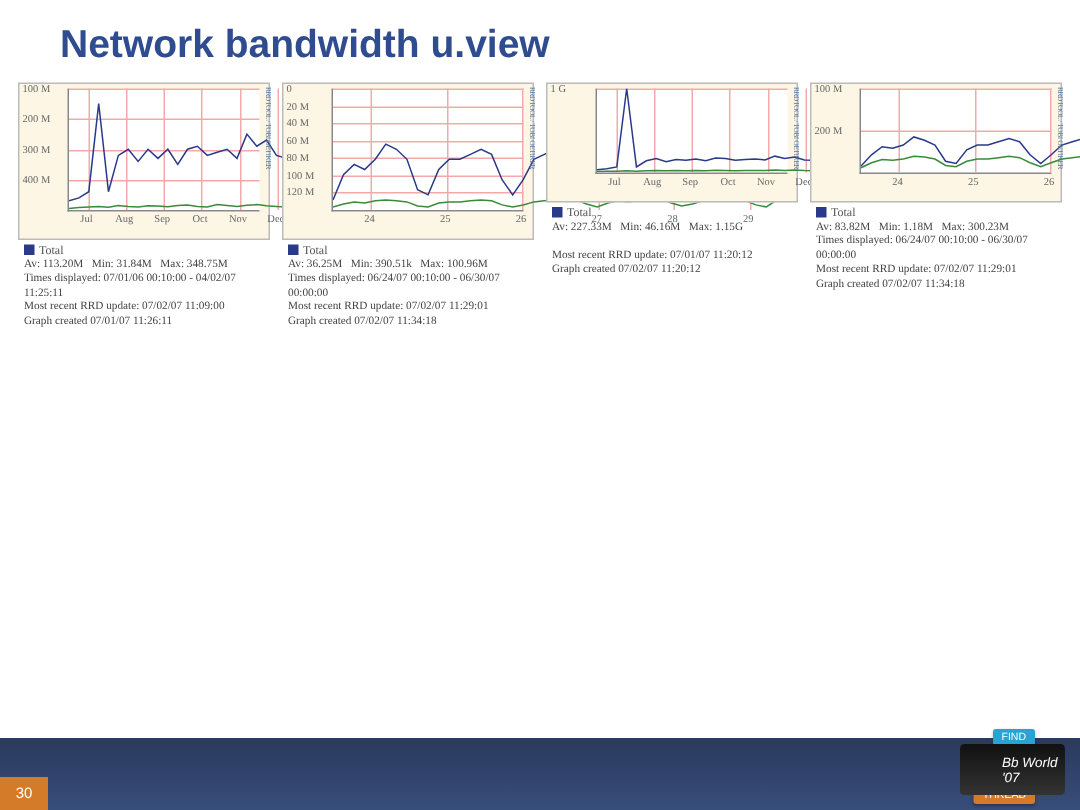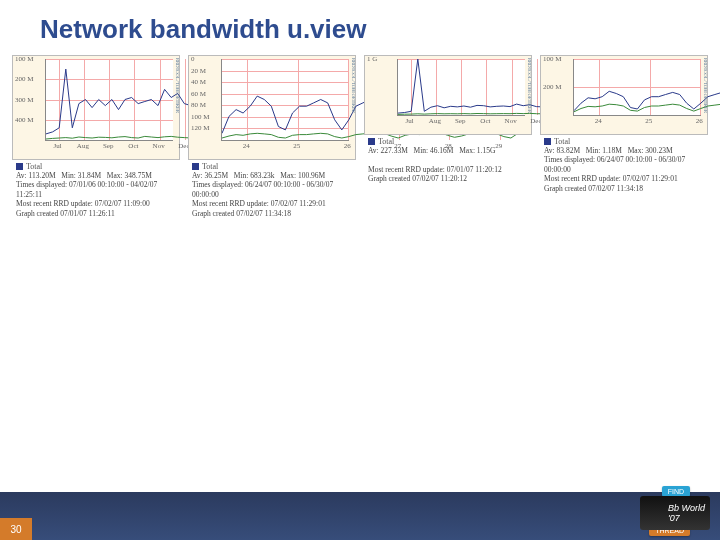--- a/index.html
+++ b/index.html
@@ -129,21 +129,21 @@
         <div class="xlab" style="left: 208.75px; top: 86px; position: absolute;">27</div>
         <div class="xlab" style="left: 259.25px; top: 86px; position: absolute;">28</div>
         <div class="xlab" style="left: 309.75px; top: 86px; position: absolute;">29</div>
       </div>
     <div class="legend-row">
       <span class="legend-sq"></span>
       <span>Total</span>
     </div>
     <div class="stats">
       <span>Av: 36.25M</span>&nbsp;&nbsp;
-      <span>Min: 683.23k</span>&nbsp;&nbsp;
+      <span>Min: 390.51k</span>&nbsp;&nbsp;
       <span>Max: 100.96M</span><br>
       <span>Times displayed: 06/24/07 00:10:00 - 06/30/07 00:00:00</span><br>
       <span>Most recent RRD update: 07/02/07 11:29:01</span><br>
       <span>Graph created 07/02/07 11:34:18</span>
     </div>
   </div>
 
   <div class="chart-block">
     <div class="chart-frame chart-mini">
       <div class="grid-area">

